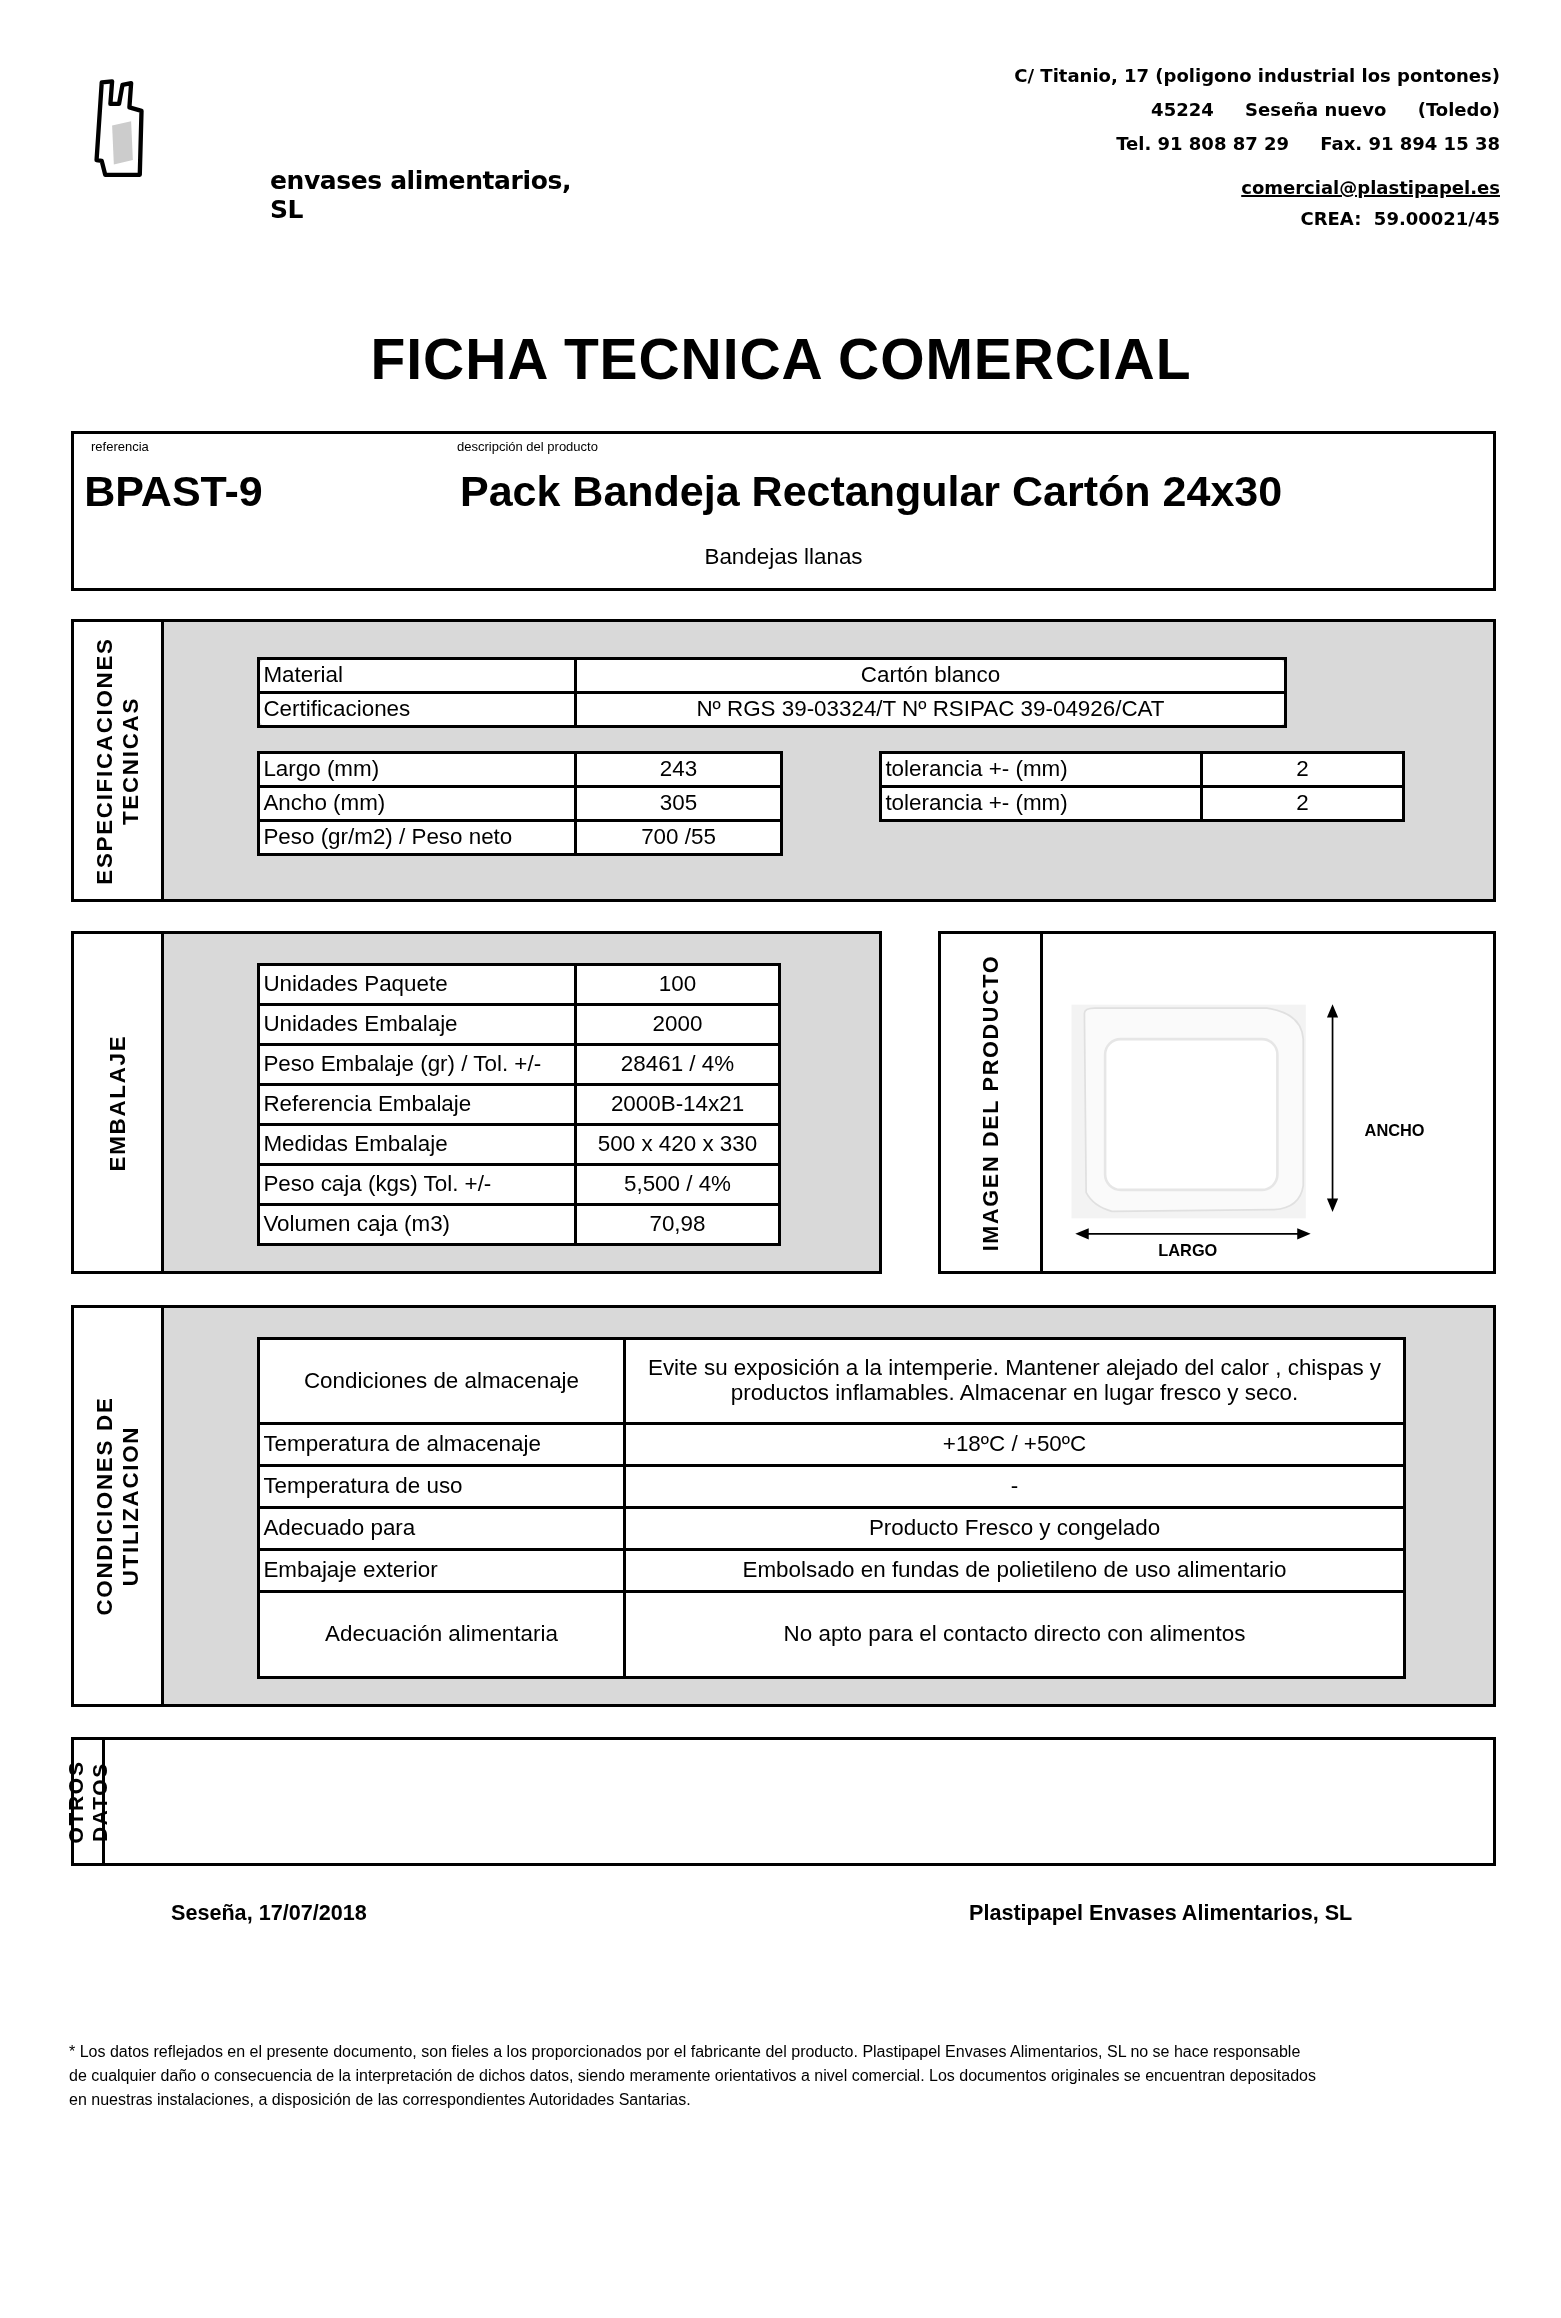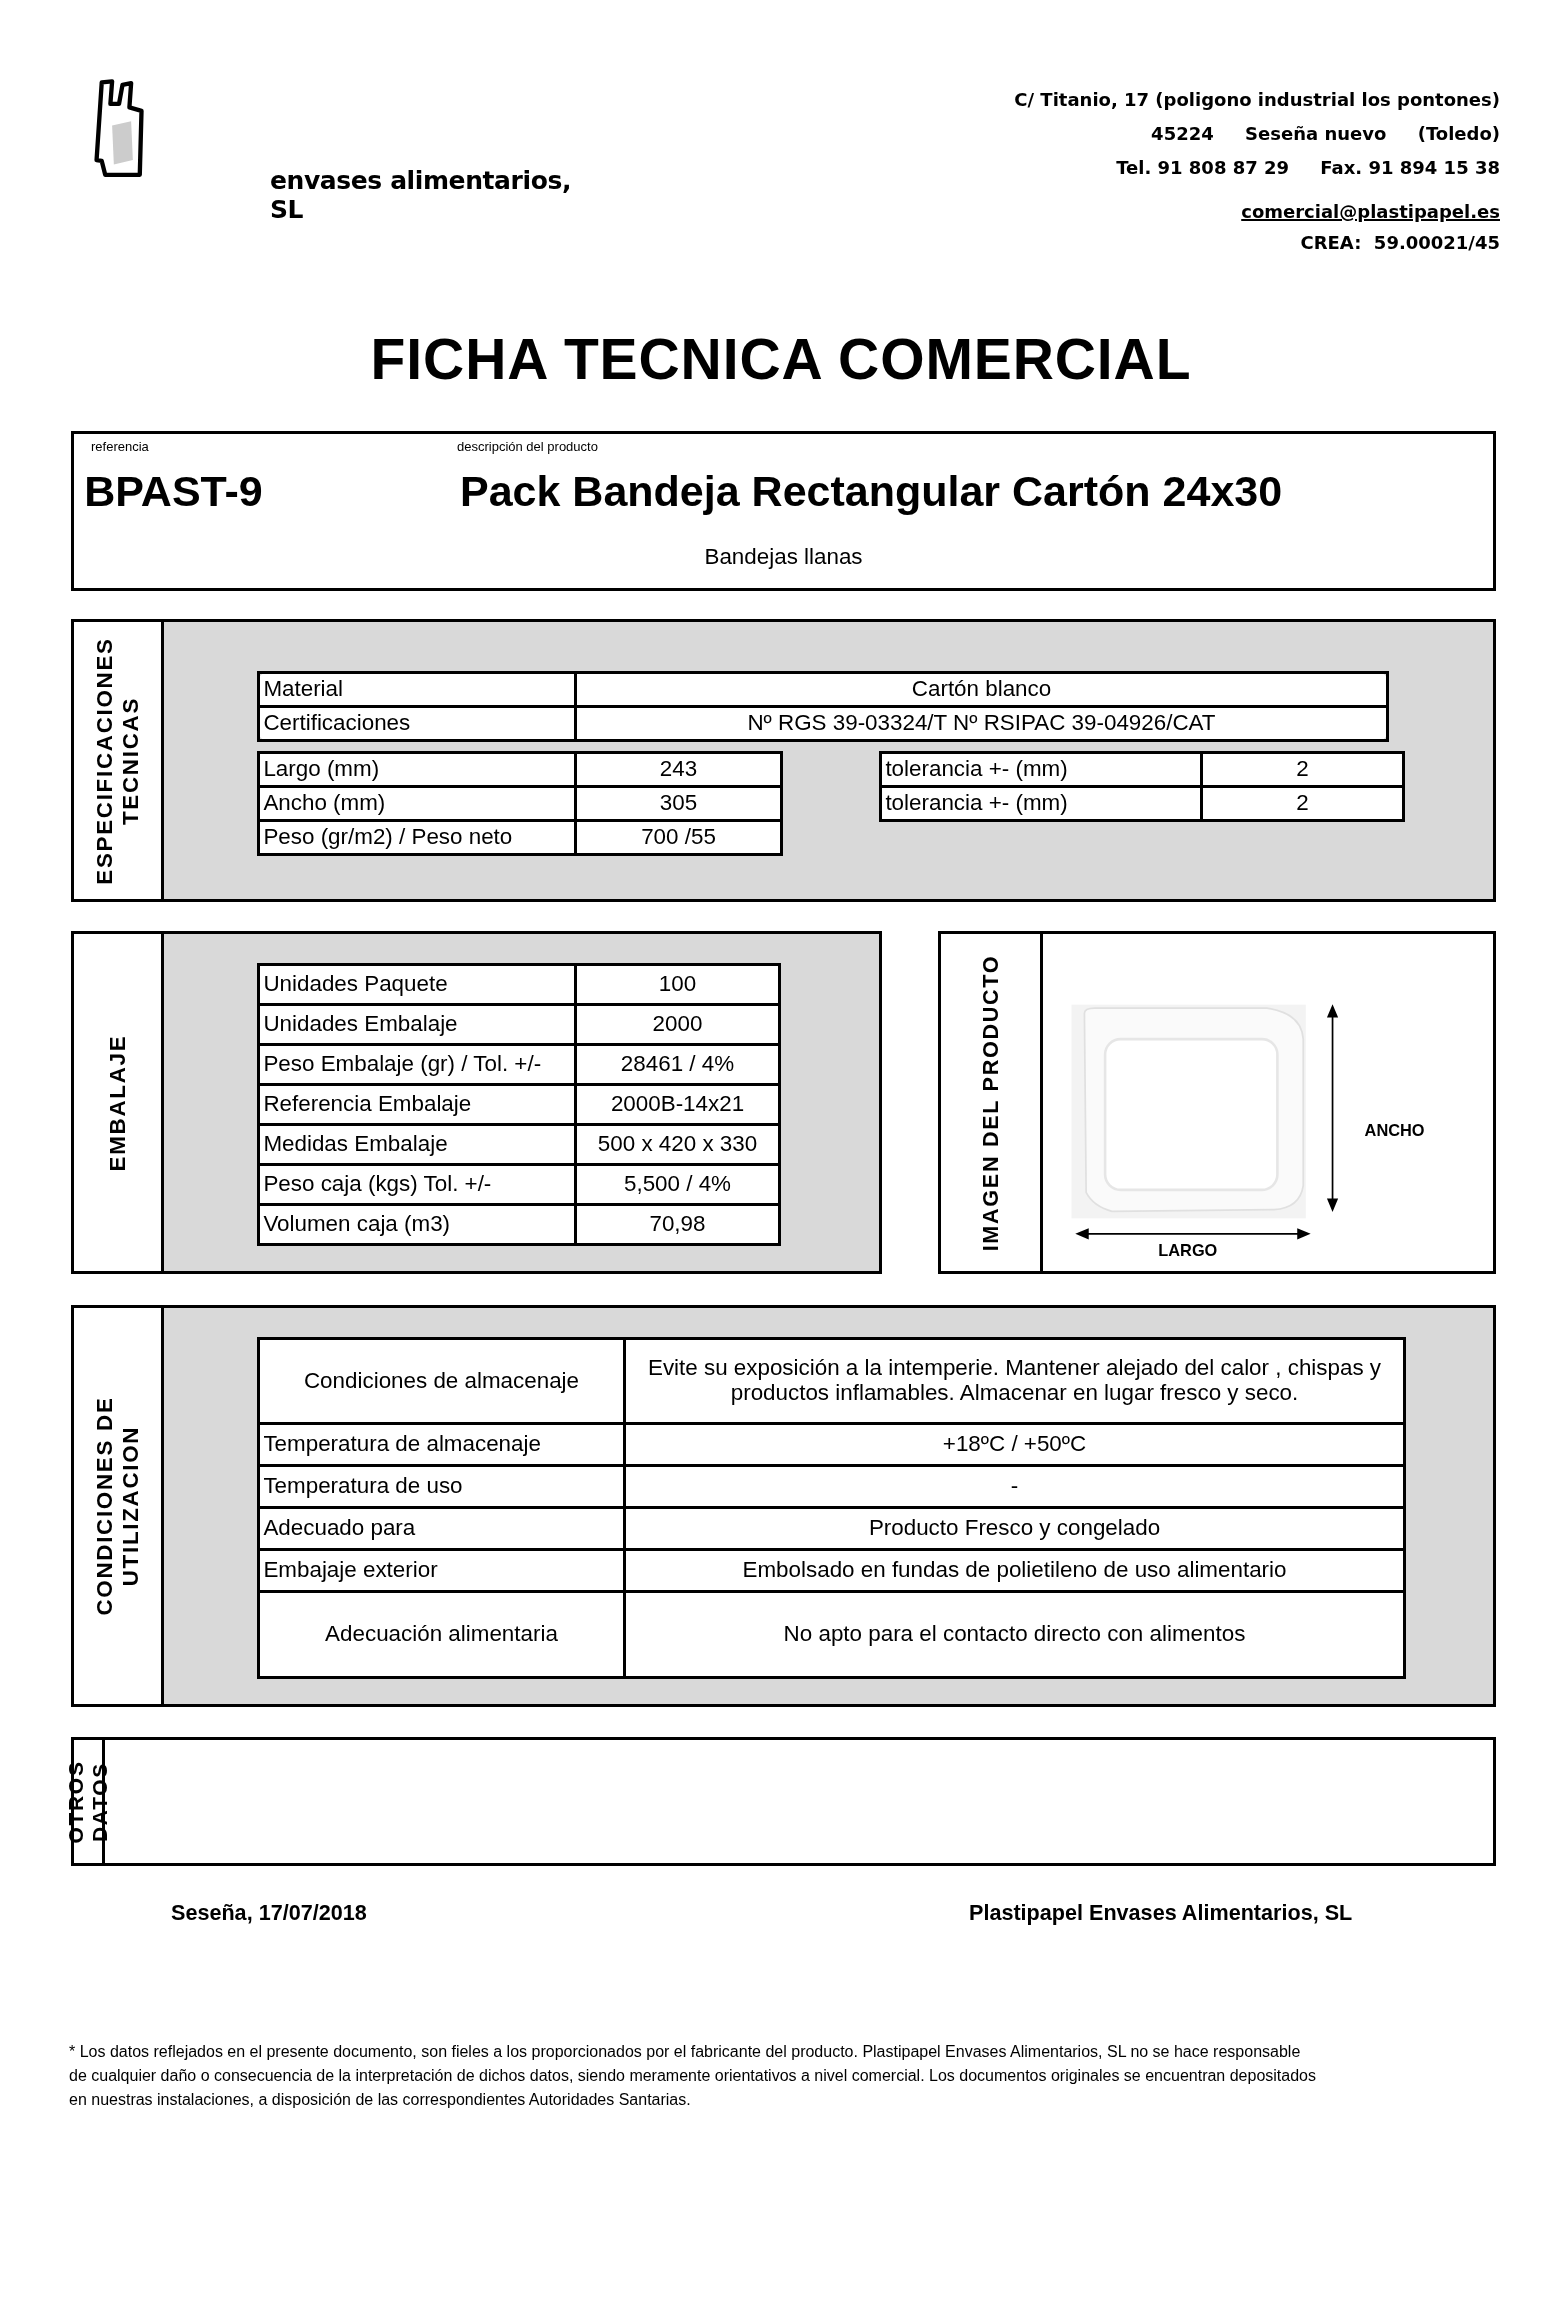--- a/index.html
+++ b/index.html
@@ -8,21 +8,21 @@
   .abs { position: absolute; }
 
   
   .logo { left: 86px; top: 69px; width: 517px; height: 147px; }
   .logo-word { position: absolute; left: 82px; top: 0px; font-family: "DejaVu Sans", sans-serif;
     font-weight: bold; font-style: italic; font-size: 79px; letter-spacing: -1.7px;
     color: #fff; -webkit-text-stroke: 4.3px #000; paint-order: stroke fill; line-height: 1; }
   .logo-sub { position: absolute; left: 155px; top: 97px; font-family: "DejaVu Sans", sans-serif;
     font-weight: bold; font-size: 25px; letter-spacing: -0.4px; margin-left: 29px; }
   .contact { right: 62px; top: 67px; text-align: right; font-family: "DejaVu Sans", sans-serif;
-    font-weight: bold; font-size: 18px; line-height: 1; margin-top: 24px; }
+    font-weight: bold; font-size: 18px; line-height: 1; }
   .contact div { height: 34px; white-space: pre; }
   .contact .email { text-decoration: underline; text-decoration-thickness: 1.7px; margin-top: 10.3px; height: 31px; }
 
   .main-title { left: 0; width: 1562px; top: 326px; text-align: center; font-weight: bold;
     font-size: 57px; letter-spacing: 0.9px; }
 
   
   .box { border: 3.4px solid #000; box-sizing: border-box; }
   .ref-box { left: 71px; top: 431px; width: 1425px; height: 160px; }
   .small-label { position: absolute; font-size: 13px; }
@@ -82,21 +82,21 @@
   <div class="ref-sub">Bandejas llanas</div>
 </div>
 
 <div class="abs box section spec-box">
   <div class="side">
     <div class="side-text">
       <div>ESPECIFICACIONES</div>
       <div>TECNICAS</div>
     </div>
   </div>
-  <table class="grid" style="left:183px;top:49px;width:1132px;border-radius:14px;">
+  <table class="grid" style="left:183px;top:35px;width:1030px;border-radius:14px;">
     <tbody>
         <tr>
       <td style="width:317px">Material</td>
       <td class="c">Cartón blanco</td>
     </tr>
     <tr>
       <td>Certificaciones</td>
       <td class="c">Nº RGS 39-03324/T   Nº RSIPAC 39-04926/CAT</td>
     </tr>
   </tbody>

